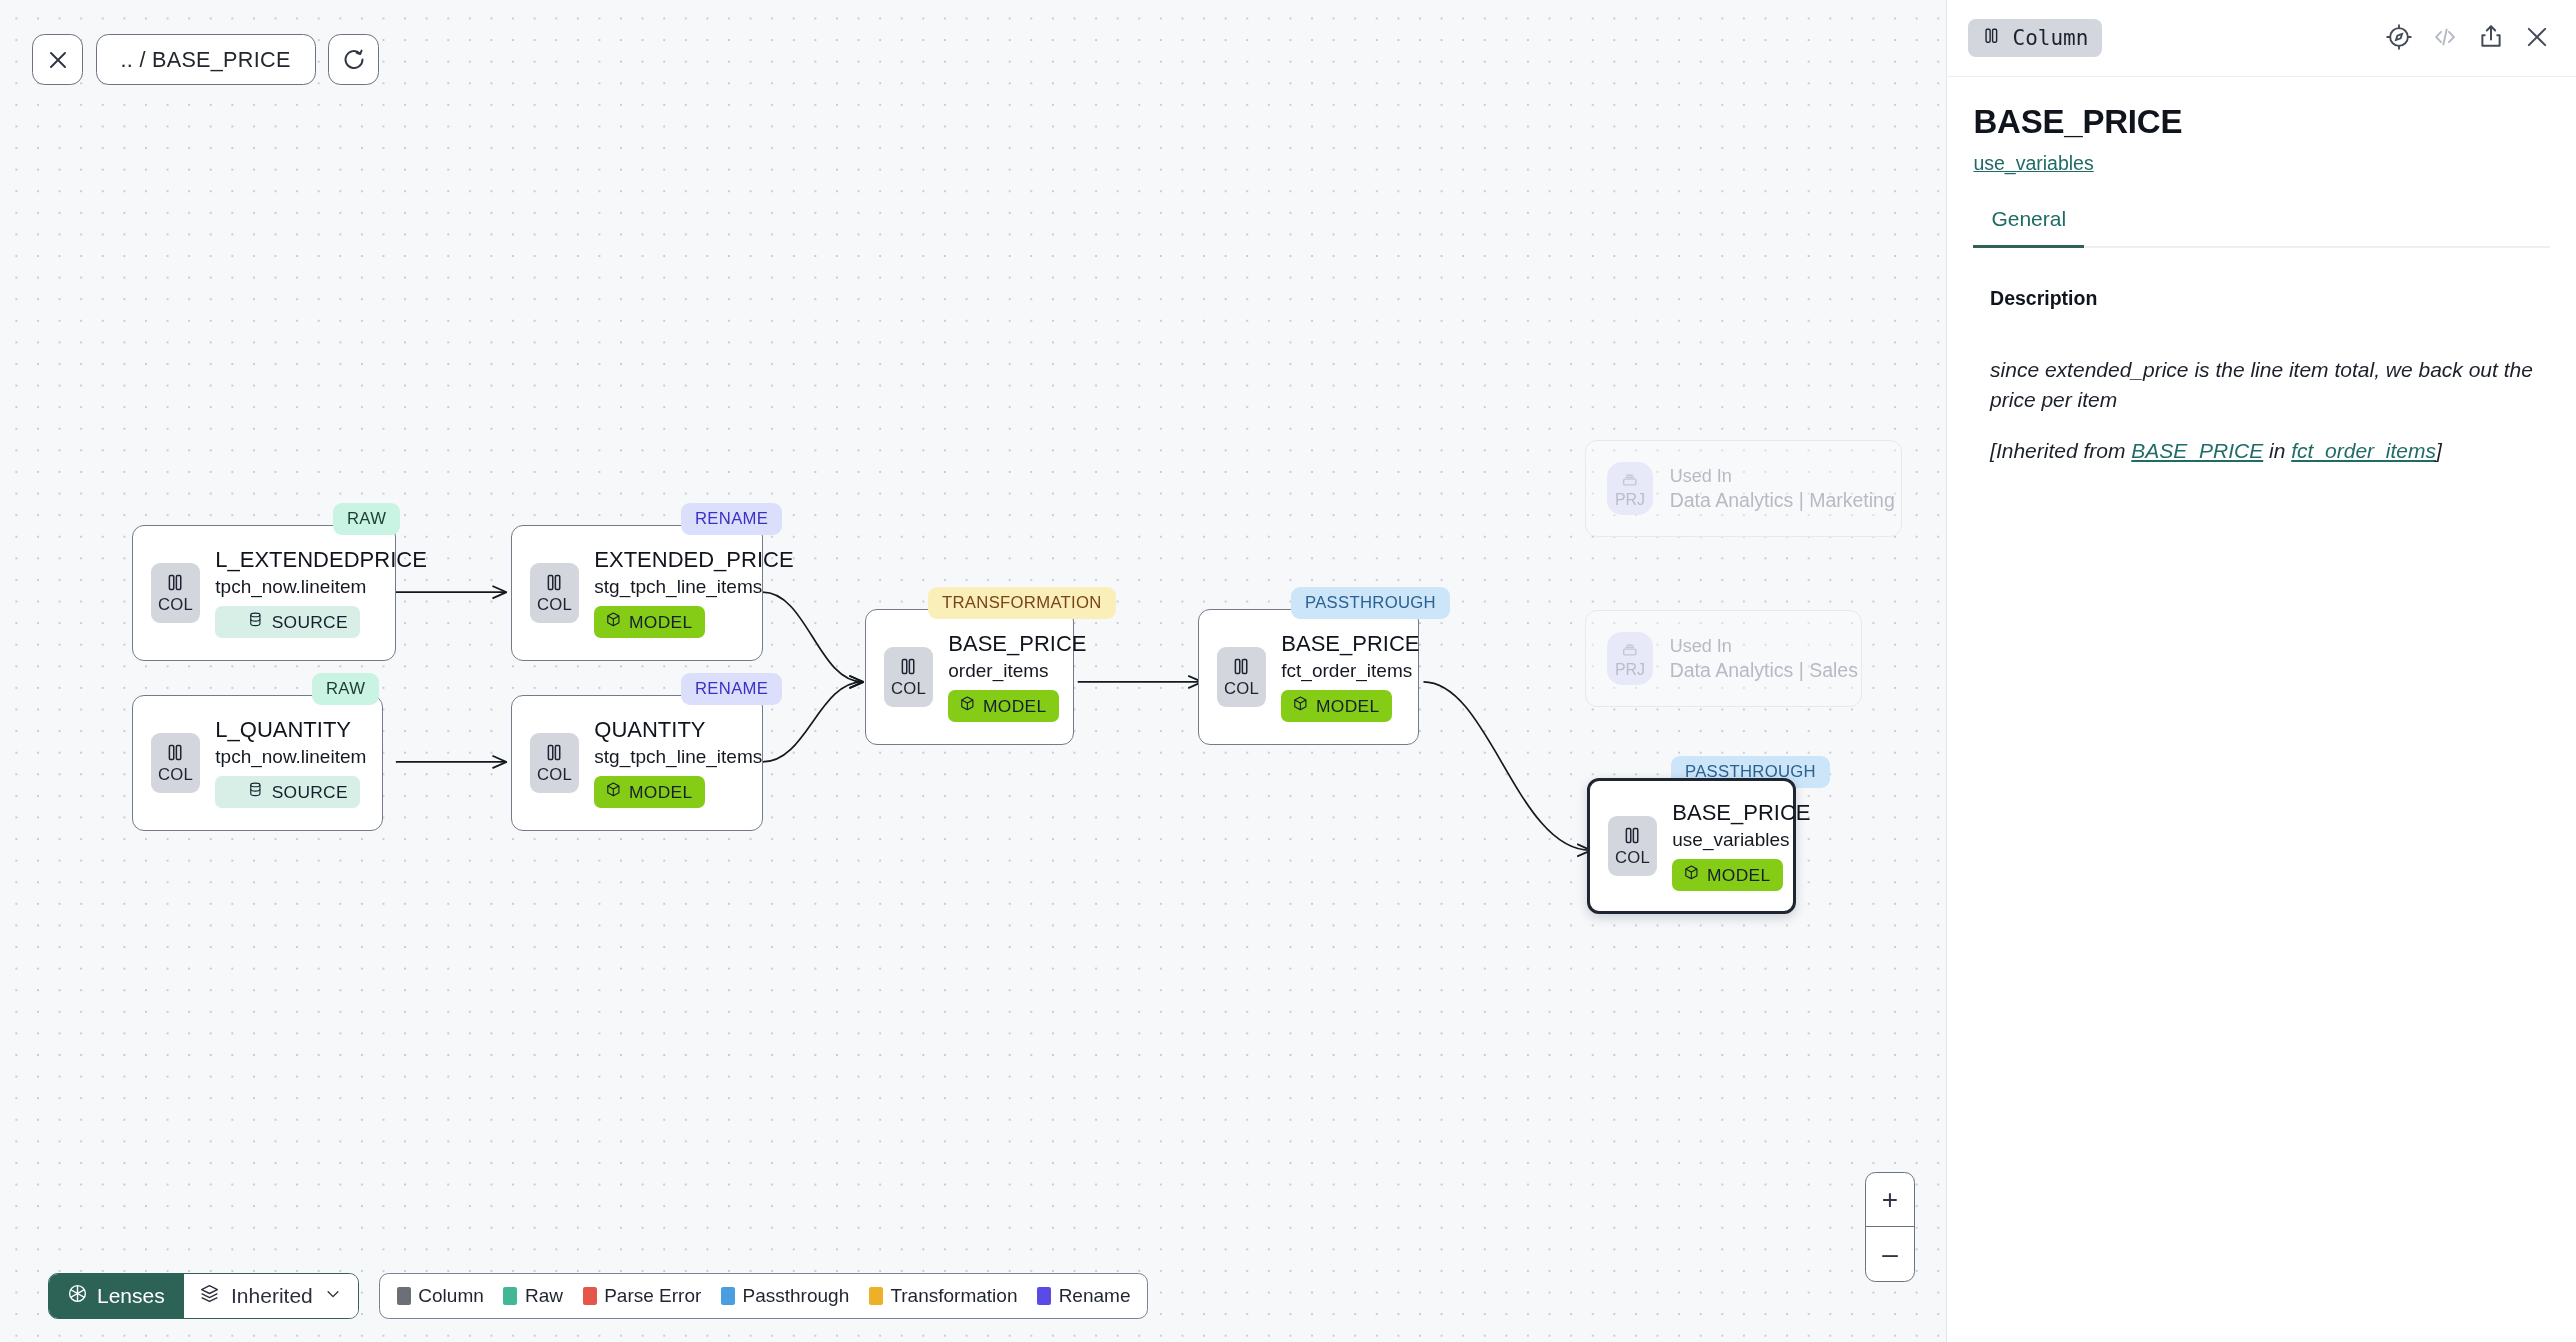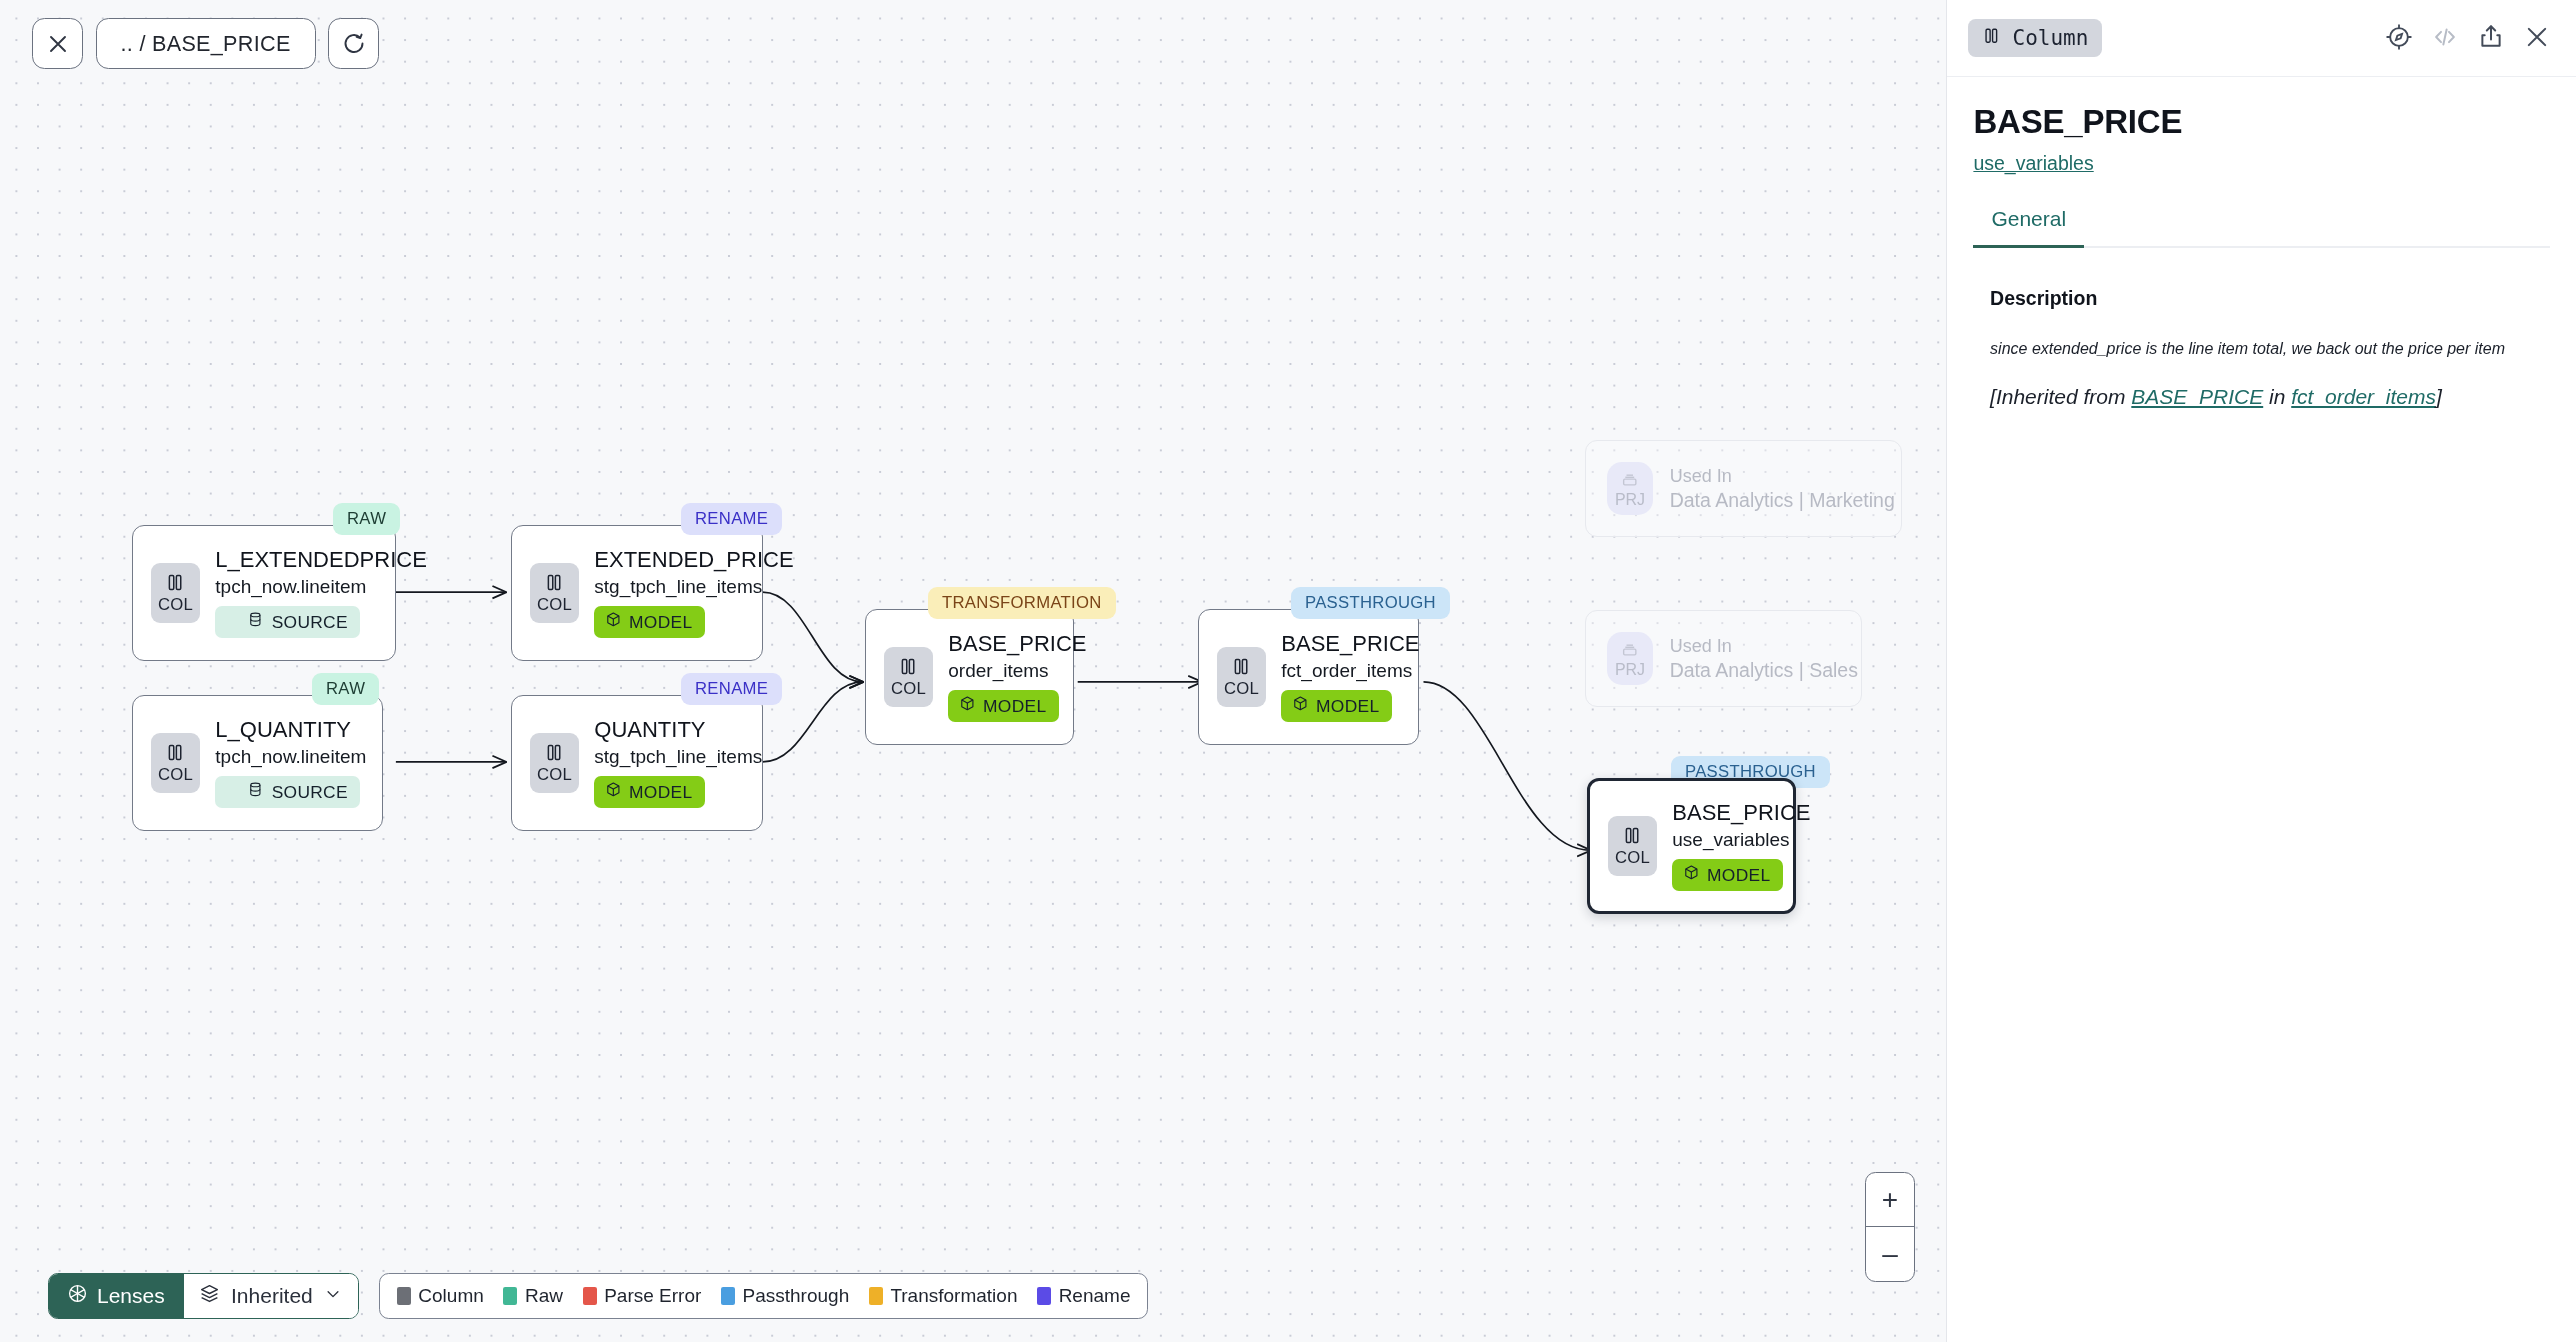--- a/index.html
+++ b/index.html
@@ -16,21 +16,21 @@
     position: absolute; left: 0; top: 0;
     width: 1946px; height: 1343px;
     background-color: #f7f8fa;
     background-image: radial-gradient(circle, #c9ccd6 1.1px, transparent 1.2px);
     background-size: 21.6px 21.6px;
     background-position: 5.6px 7.7px;
     overflow: hidden;
   }
 
   
-  .tl-bar { position: absolute; left: 32px; top: 18px; display: flex; align-items: center; gap: 12.5px; z-index: 30; }
+  .tl-bar { position: absolute; left: 32px; top: 34px; display: flex; align-items: center; gap: 12.5px; z-index: 30; }
   .tl-btn {
     height: 51px; min-width: 51px;
     background: #ffffff;
     border: 1.5px solid #6b7280;
     border-radius: 12.5px;
     display: flex; align-items: center; justify-content: center;
     color: #2f3542;
     cursor: pointer;
   }
   .tl-btn.wide { padding: 0 24px; font-size: 21.6px; letter-spacing: 0.3px; color: #22262e; }
@@ -167,21 +167,21 @@
   .p-link { display: inline-block; margin-top: 11px; font-size: 19.5px; color: #1f6b66; text-decoration: underline; cursor: pointer; }
 
   .tabs { margin-top: 32px; border-bottom: 2.1px solid #eceef2; display: flex; }
   .tab {
     font-size: 21px; color: #1f6b66; padding: 0 18px 14px 18px;
     border-bottom: 3.5px solid #2d6356; margin-bottom: -2.1px; cursor: pointer;
   }
 
   .sect { margin-top: 39px; padding-left: 16.7px; }
   .sect-h { font-size: 19.5px; font-weight: bold; color: #10141c; }
-  .desc { margin-top: 28px; font-size: 16px; font-style: italic; color: #1b202a; line-height: 1.42; }
+  .desc { margin-top: 45px; font-size: 21px; font-style: italic; color: #1b202a; line-height: 1.42; }
   .inh { margin-top: 21px; font-size: 21px; font-style: italic; color: #1b202a; line-height: 1.4; }
   .inh a { color: #1f6b66; text-decoration: underline; font-style: italic; cursor: pointer; }
 </style>
 </head>
 <body>
 
 <div id="app">
 
   <div id="canvas">
 

